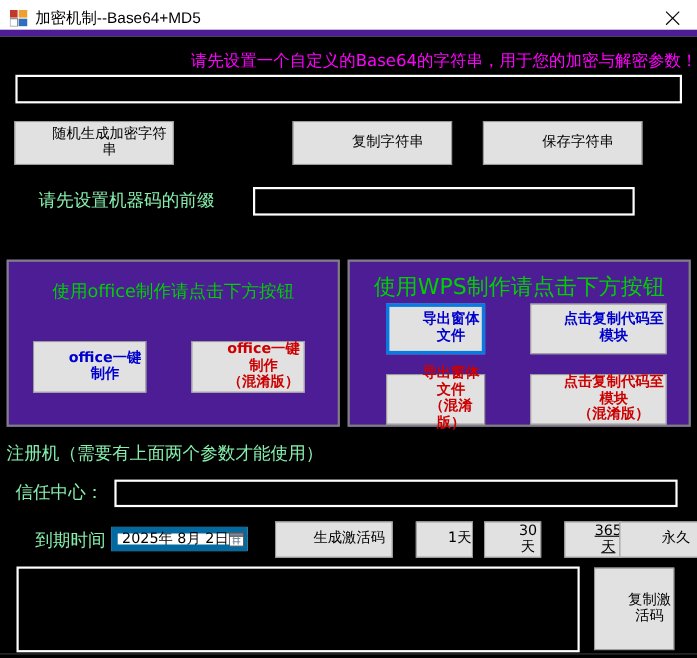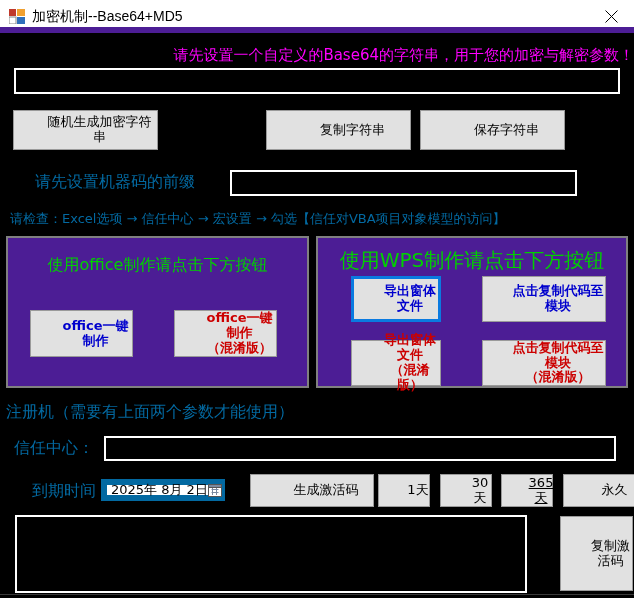--- a/index.html
+++ b/index.html
@@ -55,21 +55,21 @@
   #close-btn svg { display: block; }
 
   
   .lbl {
     position: absolute;
     white-space: nowrap;
     font-family: "DejaVu Sans", "Liberation Sans", sans-serif;
     line-height: 1.1;
   }
   .lbl-magenta { color: #ff00ff; }
-  .lbl-green   { color: #0369a1; }
+  .lbl-green   { color: #86efac; }
 
   .txtbox {
     position: absolute;
     background: #000000;
     border: 2px solid #ffffff;
     box-sizing: border-box;
   }
 
   .btn {
     position: absolute;
@@ -170,26 +170,25 @@
       </svg>
     </div>
   </div>
 
   <div class="lbl lbl-magenta" style="left:0; top:47px; width:634px; text-align:right; font-size:15px;">请先设置一个自定义的Base64的字符串，用于您的加密与解密参数！</div>
 
   <div class="txtbox" style="left:14px; top:68px; width:606px; height:26px;"></div>
 
   <div class="btn" style="left:13px; top:110px; width:145px; height:40px;">随机生成加密字符串</div>
   <div class="btn" style="left:230px; top:110px; width:145px; height:40px;margin-left:36px;">复制字符串</div>
-  <div class="btn" style="left:420px; top:110px; width:145px; height:40px;">保存字符串</div>
+  <div class="btn" style="left:439px; top:110px; width:145px; height:40px;">保存字符串</div>
 
   <div class="lbl lbl-green" style="left:35px; top:173px; font-size:16px;">请先设置机器码的前缀</div>
   <div class="txtbox" style="left:230px; top:170px; width:347px; height:26px;"></div>
 
-  <div class="lbl lbl-green" style="left:10px; top:212px; font-size:13px;">请检查：Excel选项 → 信任中心 → 宏设置 → 勾选【信任对VBA项目对象模型的访问】</div>
 
   <div class="panel" style="left:6px; top:236px; width:303px; height:152px;">
     <div class="panel-title" style="top:17px; font-size:16px;">使用office制作请点击下方按钮</div>
     <div class="btn btn-blue" style="left:22px; top:72px; width:103px; height:47px; font-size:13px;">office一键制作</div>
     <div class="btn btn-red" style="left:166px; top:72px; width:103px; height:47px; font-size:13px;">office一键制作
 （混淆版）</div>
   </div>
 
   <div class="panel" style="left:316px; top:236px; width:312px; height:152px;">
     <div class="panel-title" style="top:9px; font-size:20px;">使用WPS制作请点击下方按钮</div>
@@ -216,25 +215,25 @@
         <rect x="0.5" y="1.5" width="13" height="3" fill="#7a8aa0" stroke="#555" stroke-width="1"></rect>
         <line x1="3.5" y1="6.5" x2="10.5" y2="6.5" stroke="#7a8aa0" stroke-width="1"></line>
         <line x1="3.5" y1="9.5" x2="10.5" y2="9.5" stroke="#7a8aa0" stroke-width="1"></line>
         <line x1="4.5" y1="5" x2="4.5" y2="12" stroke="#7a8aa0" stroke-width="1"></line>
         <line x1="8.5" y1="5" x2="8.5" y2="12" stroke="#7a8aa0" stroke-width="1"></line>
       </svg>
     </span>
     <span id="date-arrow"></span>
   </div>
 
-  <div class="btn" style="left:250px; top:474px; width:124px; height:33px;">生成激活码</div>
+  <div class="btn" style="left:250px; top:474px; width:107px; height:33px;">生成激活码</div>
 
   <div class="btn" style="left:378px; top:474px; width:52px; height:33px;">1天</div>
   <div class="btn" style="left:440px; top:474px; width:52px; height:33px;">30天</div>
-  <div class="btn" style="left:501px; top:474px; width:52px; height:33px;text-decoration:underline;">365天</div>
+  <div class="btn" style="left:513px; top:474px; width:52px; height:33px;text-decoration:underline;">365天</div>
   <div class="btn" style="left:563px; top:474px; width:75px; height:33px;">永久</div>
 
   <div class="txtbox" style="left:15px; top:515px; width:512px; height:78px;"></div>
 
-  <div class="btn" style="left:540px; top:516px; width:73px; height:75px;margin-left:20px;">复制激活码</div>
+  <div class="btn" style="left:540px; top:516px; width:73px; height:75px;">复制激活码</div>
 
   <div id="bottom-strip"></div>
 </div>
 
 </body></html>

